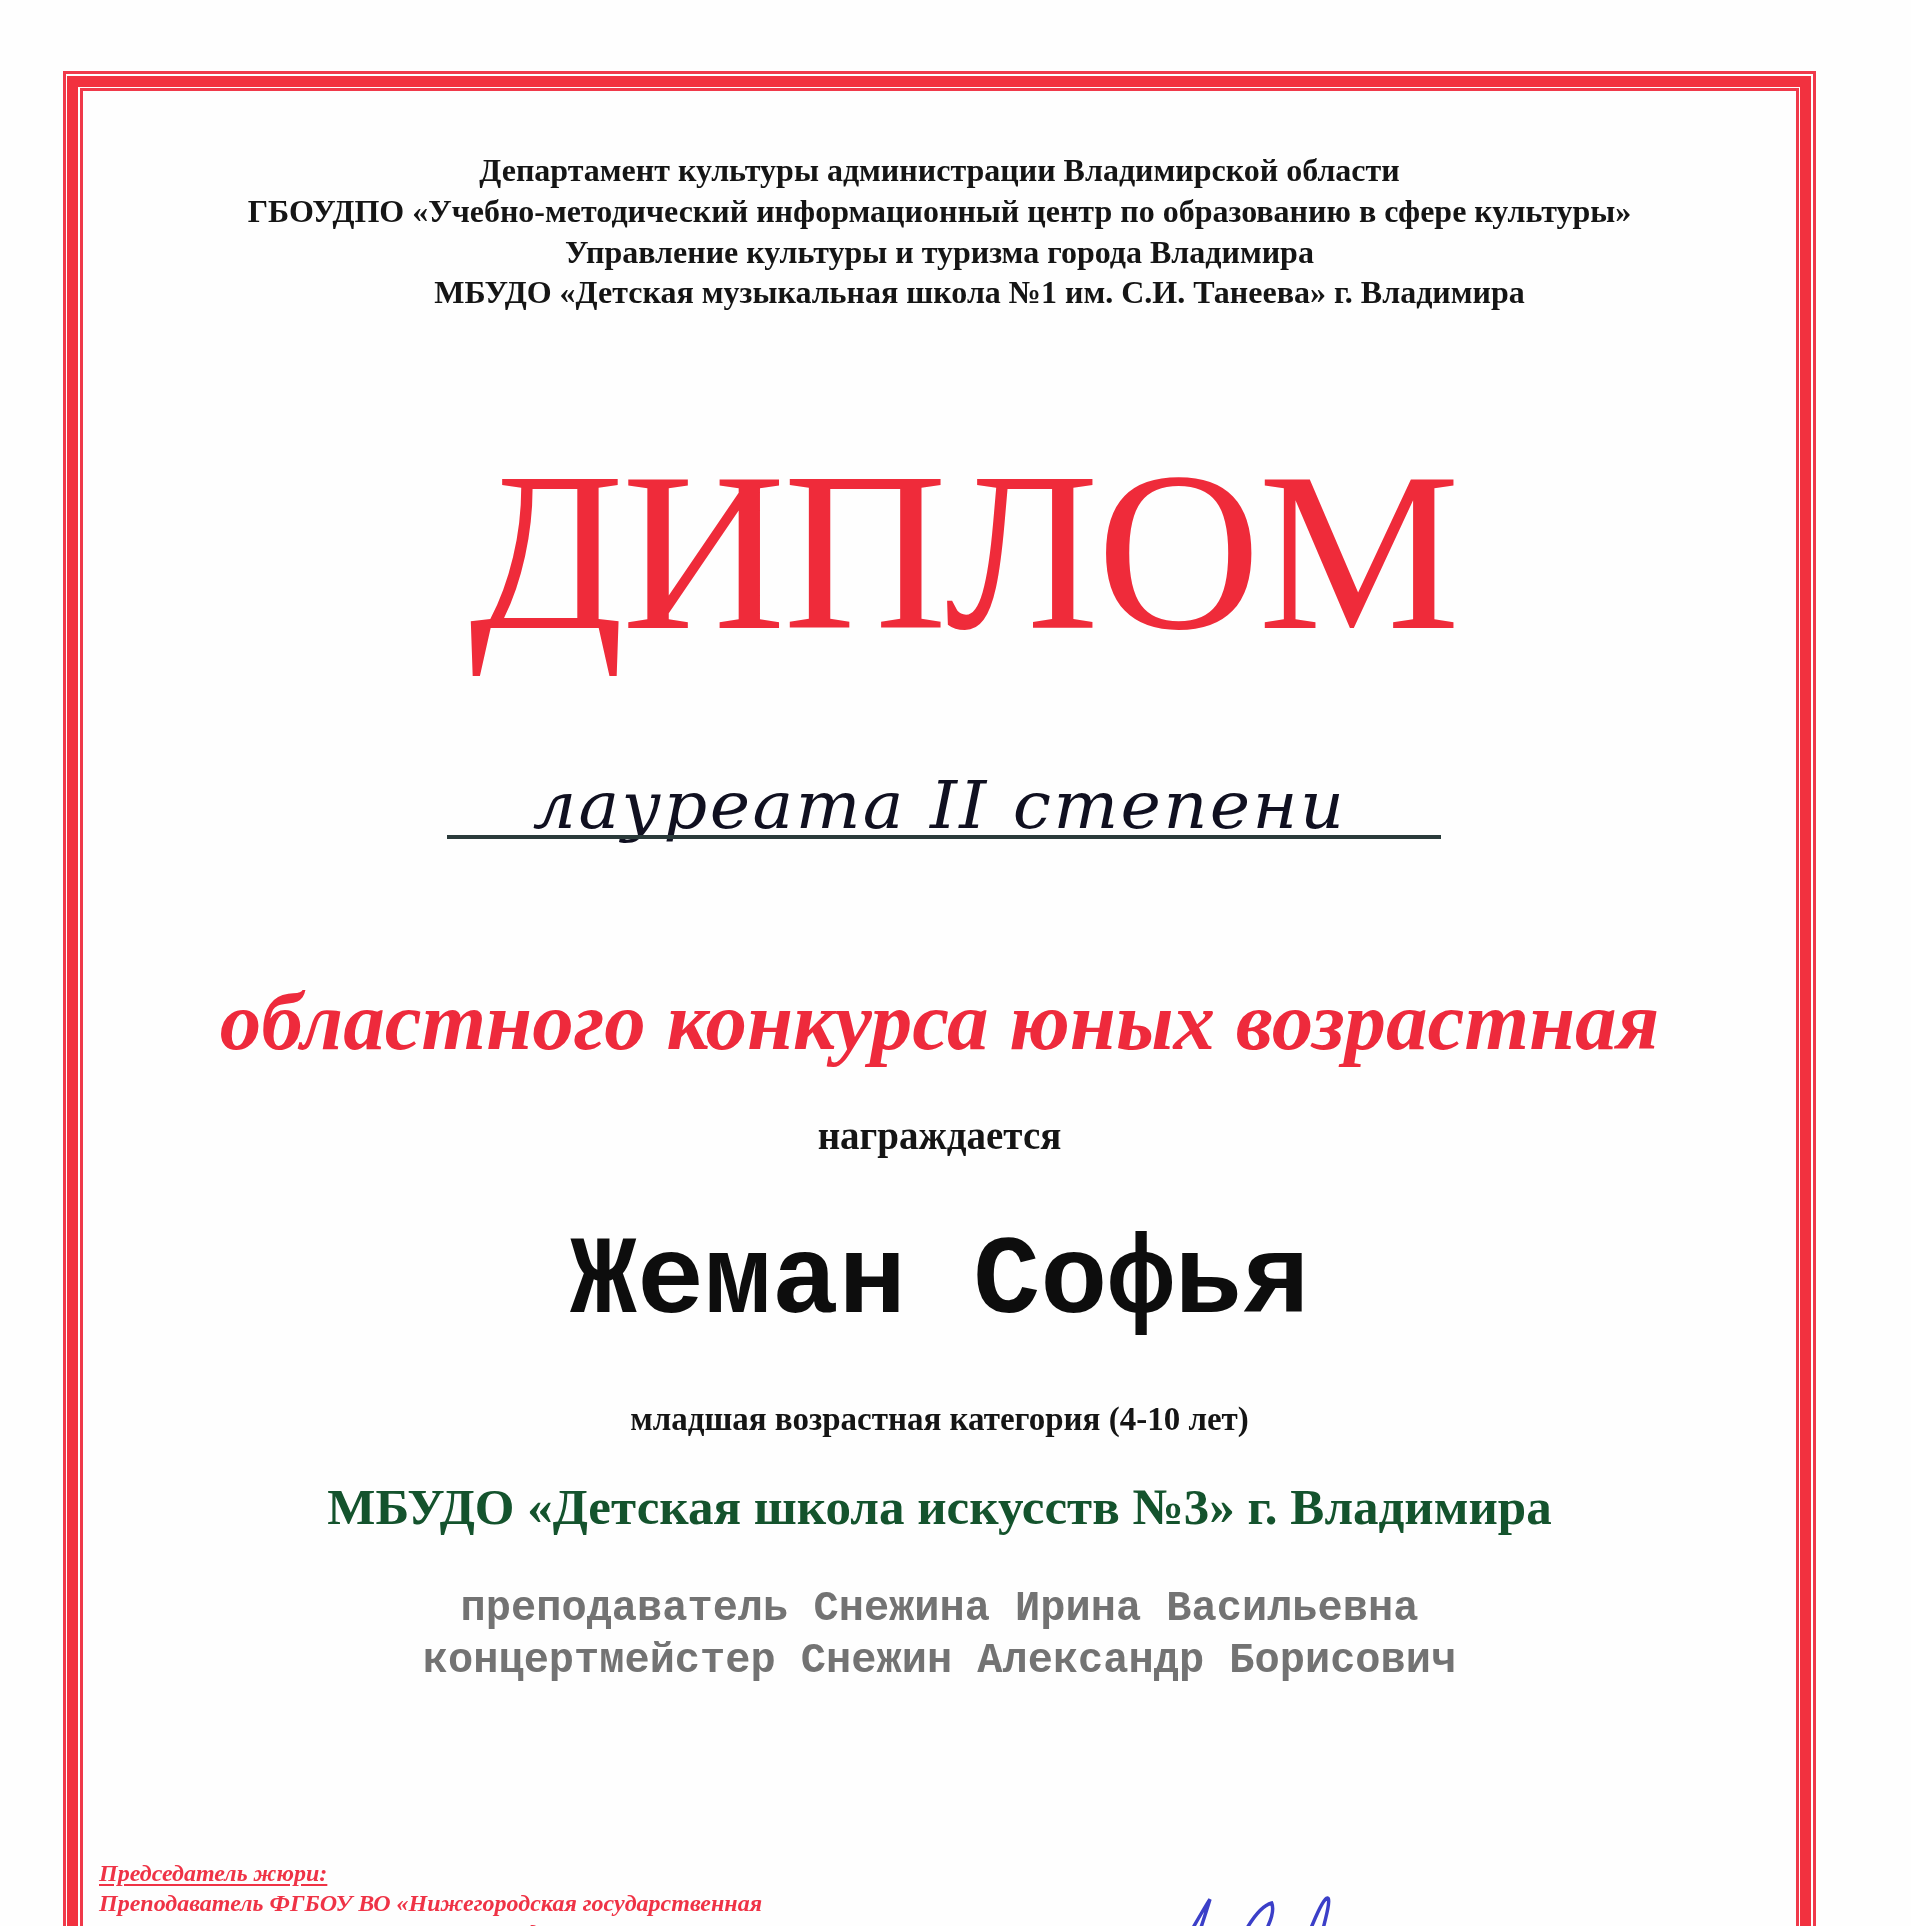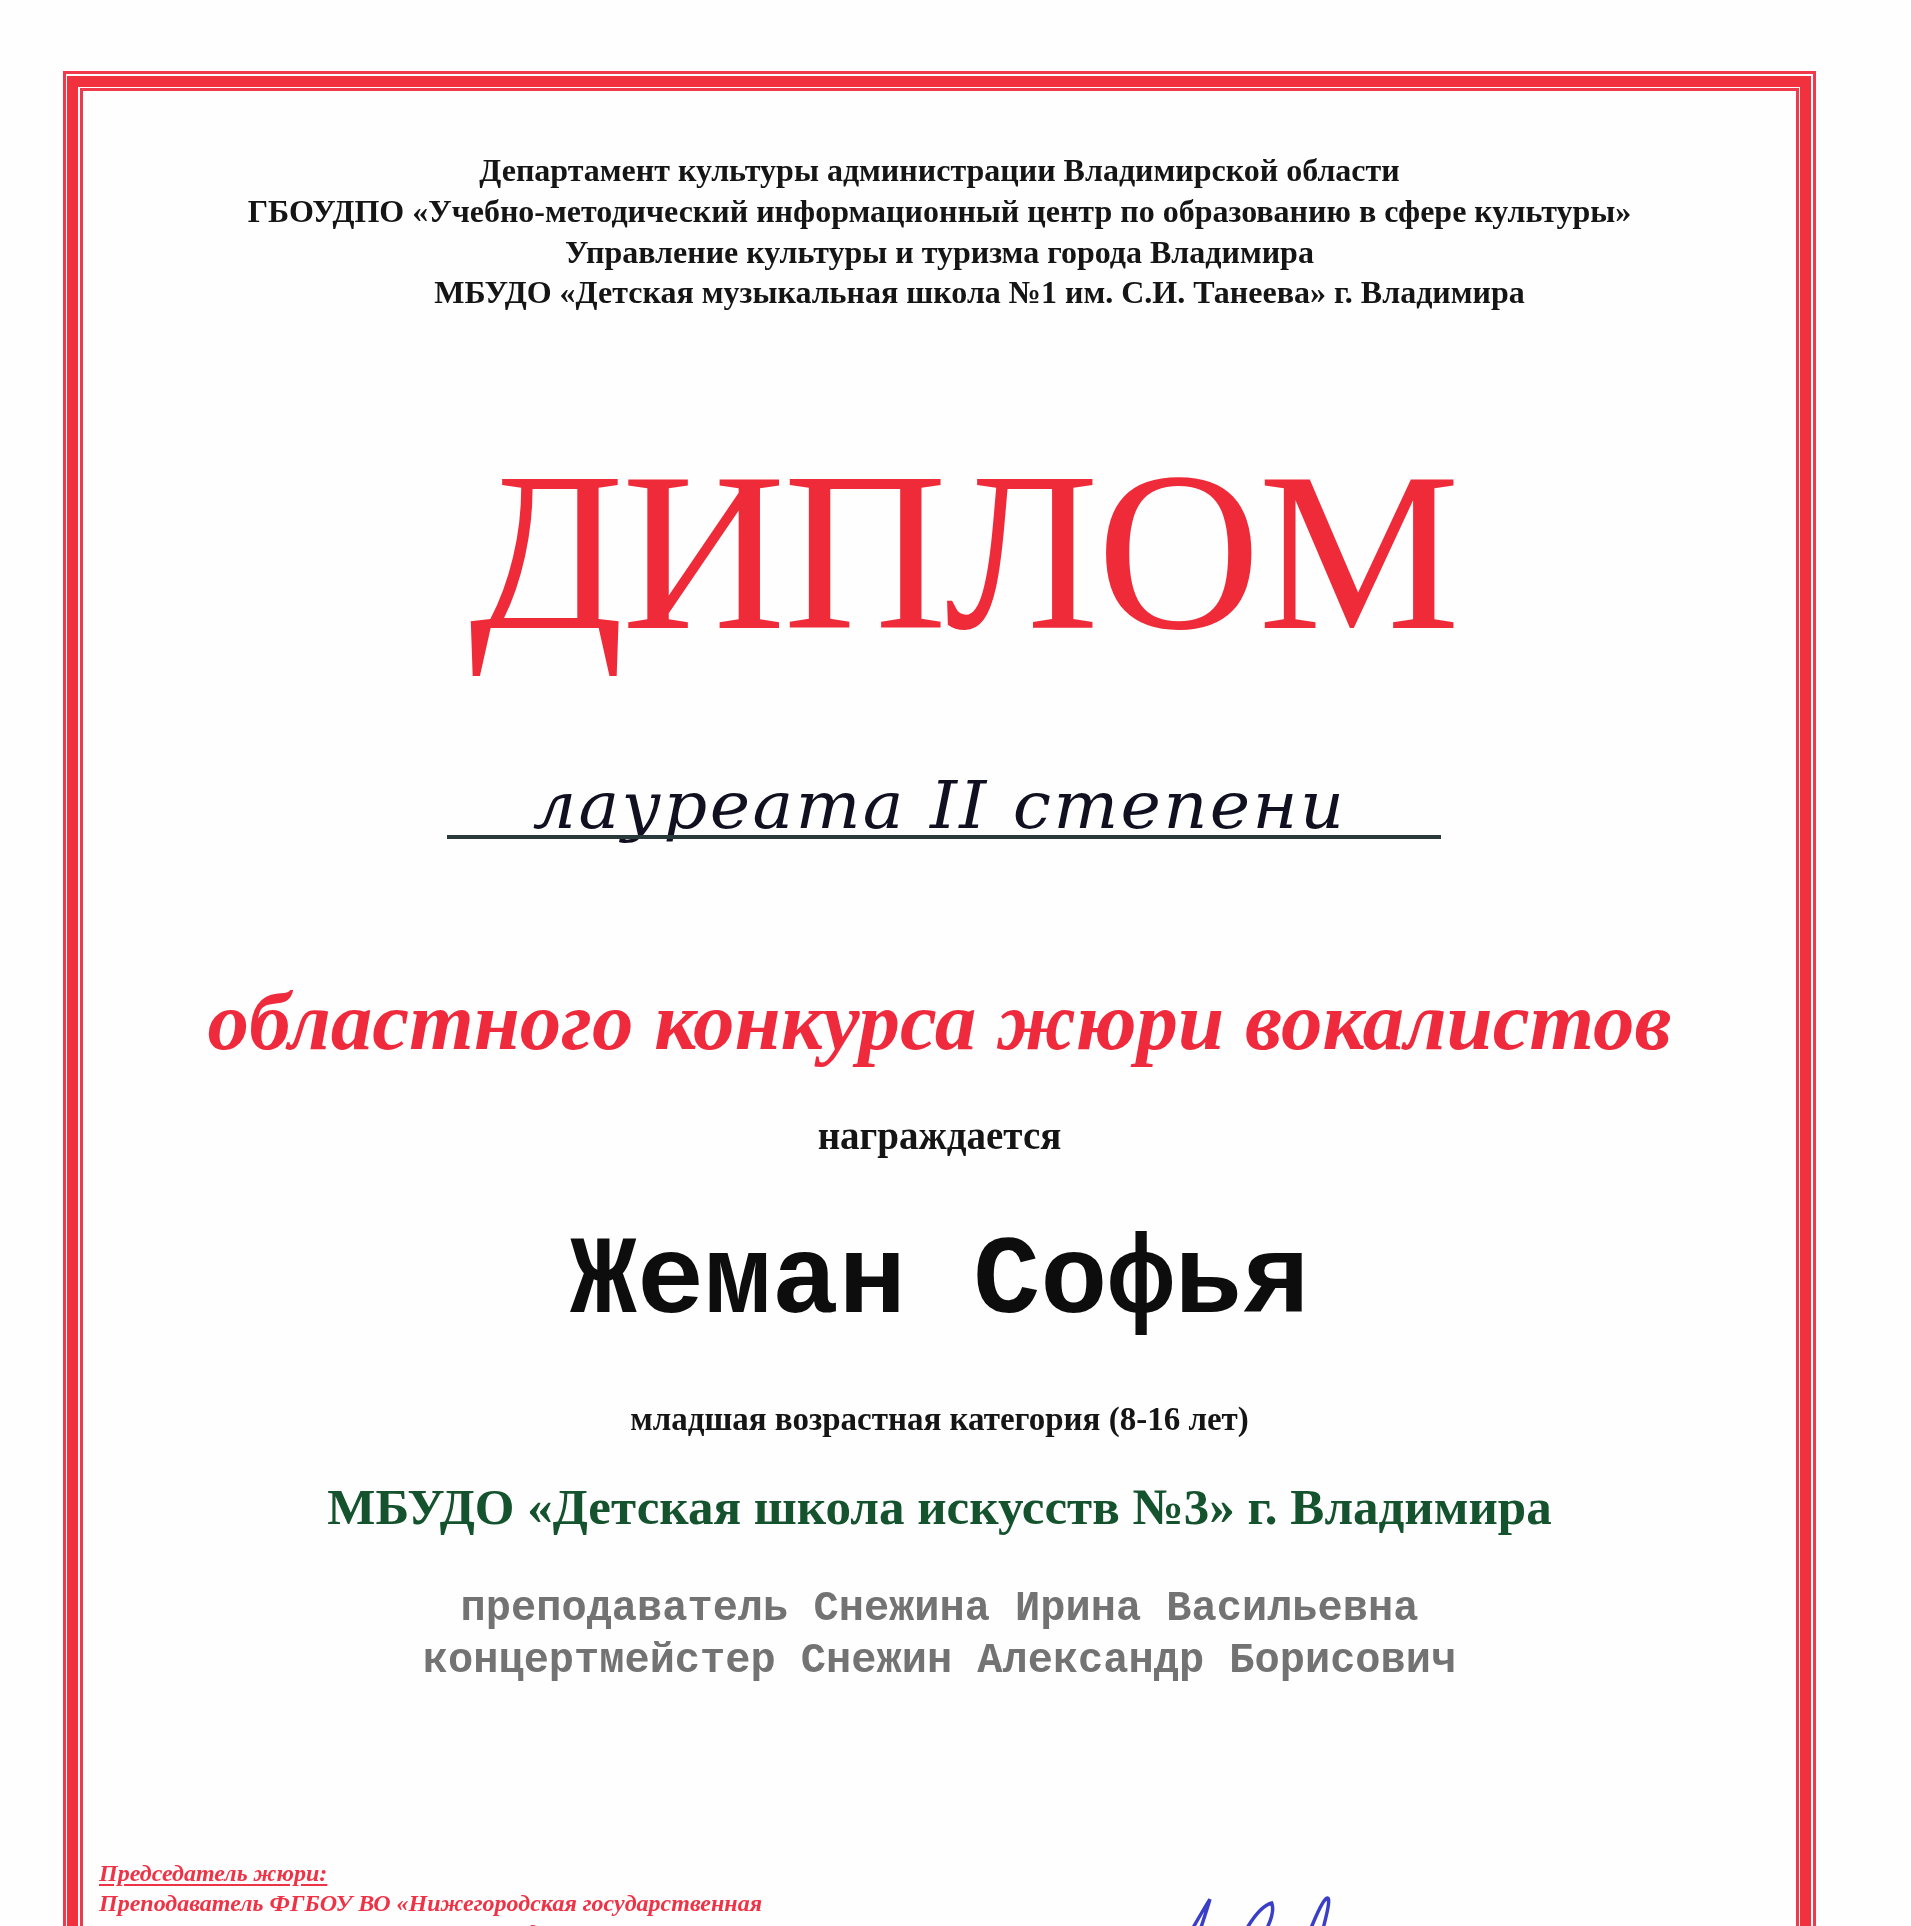--- a/index.html
+++ b/index.html
@@ -63,27 +63,27 @@
   <div class="center hdr" style="top:151px;">Департамент культуры администрации Владимирской области</div>
   <div class="center hdr" style="top:192px;">ГБОУДПО «Учебно-методический информационный центр по образованию в сфере культуры»</div>
   <div class="center hdr" style="top:233px;">Управление культуры и туризма города Владимира</div>
   <div class="center hdr" style="top:273px;padding-left:40px;">МБУДО «Детская музыкальная школа №1 им. С.И. Танеева» г. Владимира</div>
 
   <div class="center title" style="top:436px;">ДИПЛОМ</div>
 
   <div class="center handwritten" style="top:767px;">лауреата II степени</div>
   <div class="underline"></div>
 
-  <div class="center contest" style="top:975px;">областного конкурса жюри вокалистов</div>
+  <div class="center contest" style="top:975px;">областного конкурса юных возрастная</div>
 
   <div class="center awarded" style="top:1113px;">награждается</div>
 
   <div class="center recipient" style="top:1221px;font-family:Liberation Mono, monospace;">Жеман Софья</div>
 
-  <div class="center category" style="top:1400px;">младшая возрастная категория (8-16 лет)</div>
+  <div class="center category" style="top:1400px;">младшая возрастная категория (4-10 лет)</div>
 
   <div class="center school" style="top:1478px;">МБУДО «Детская школа искусств №3» г. Владимира</div>
 
   <div class="center teacher" style="top:1583px;">преподаватель Снежина Ирина Васильевна</div>
   <div class="center teacher" style="top:1635px;">концертмейстер Снежин Александр Борисович</div>
 
   <div class="jury" style="top:1858px;">
     <span class="line"><span class="heading">Председатель жюри:</span></span>
     <span class="line">Преподаватель ФГБОУ ВО «Нижегородская государственная</span>
     <span class="line">консерватория им. М.И. Глинки», преподаватель</span>

